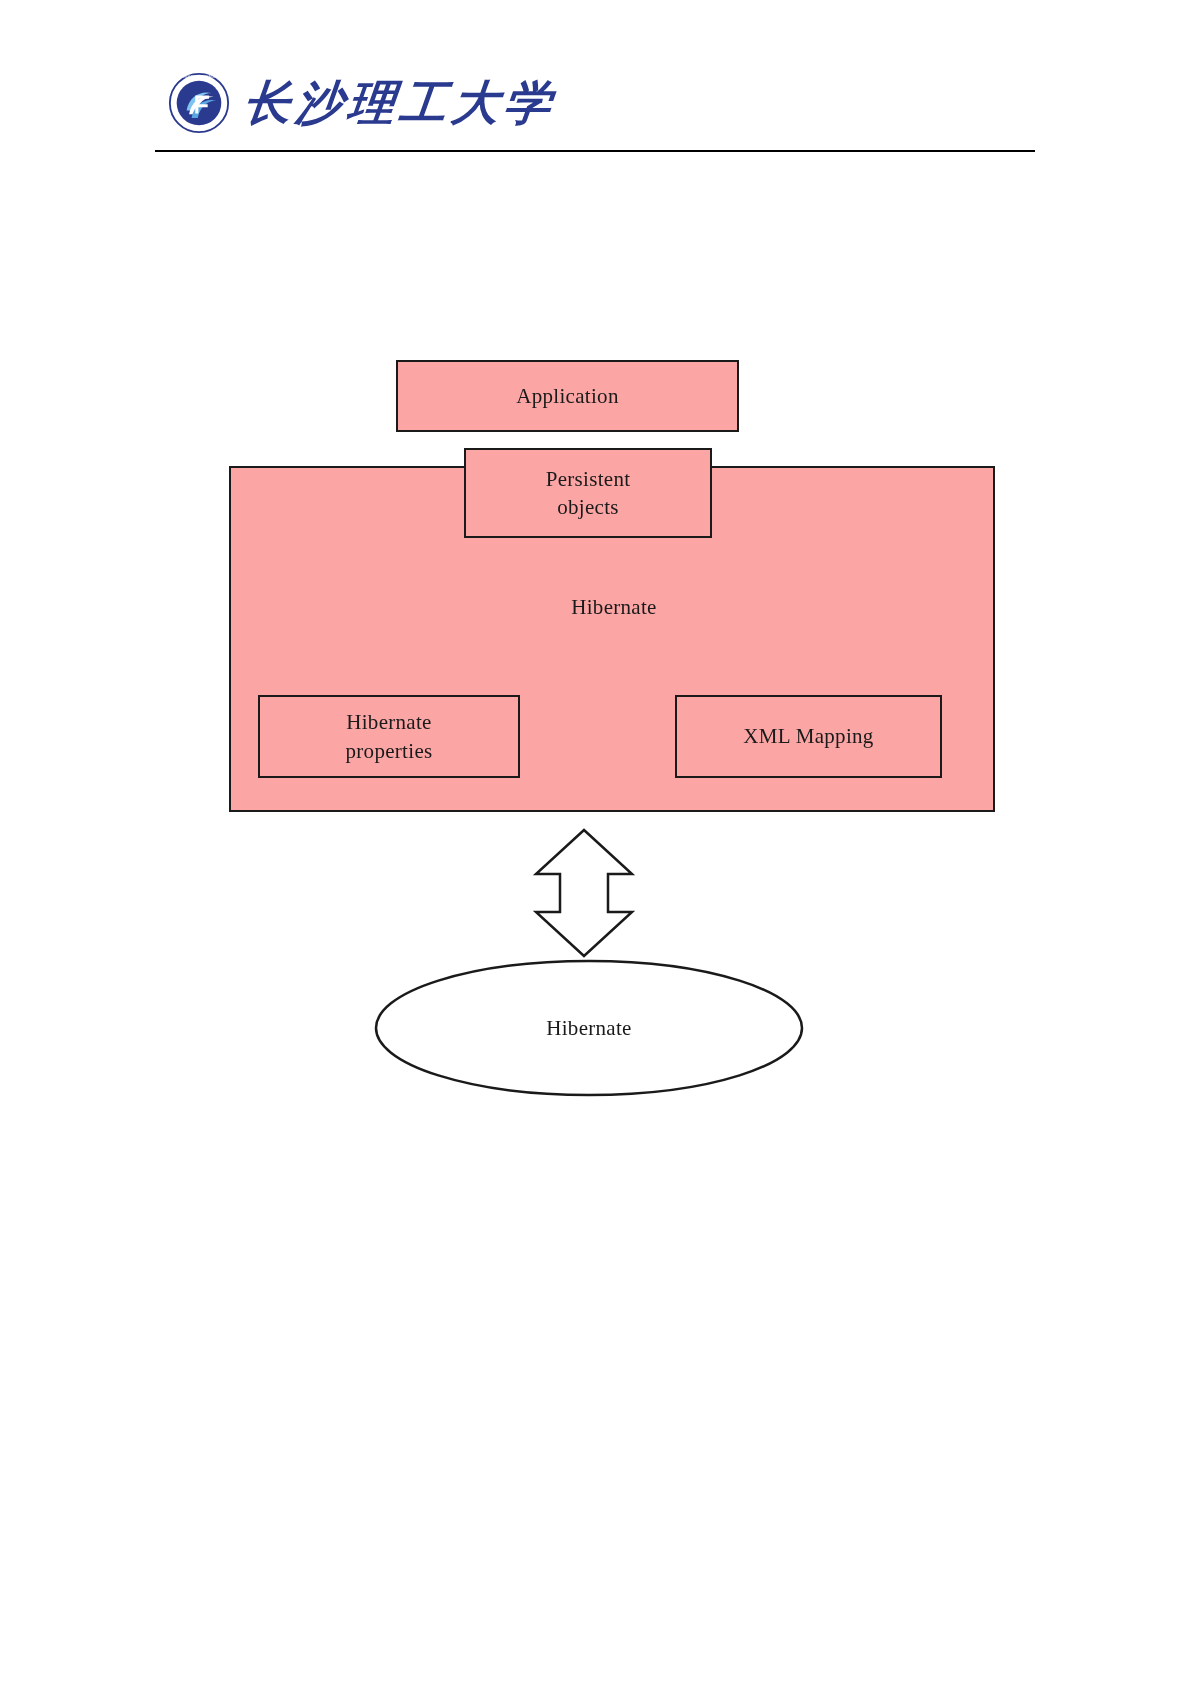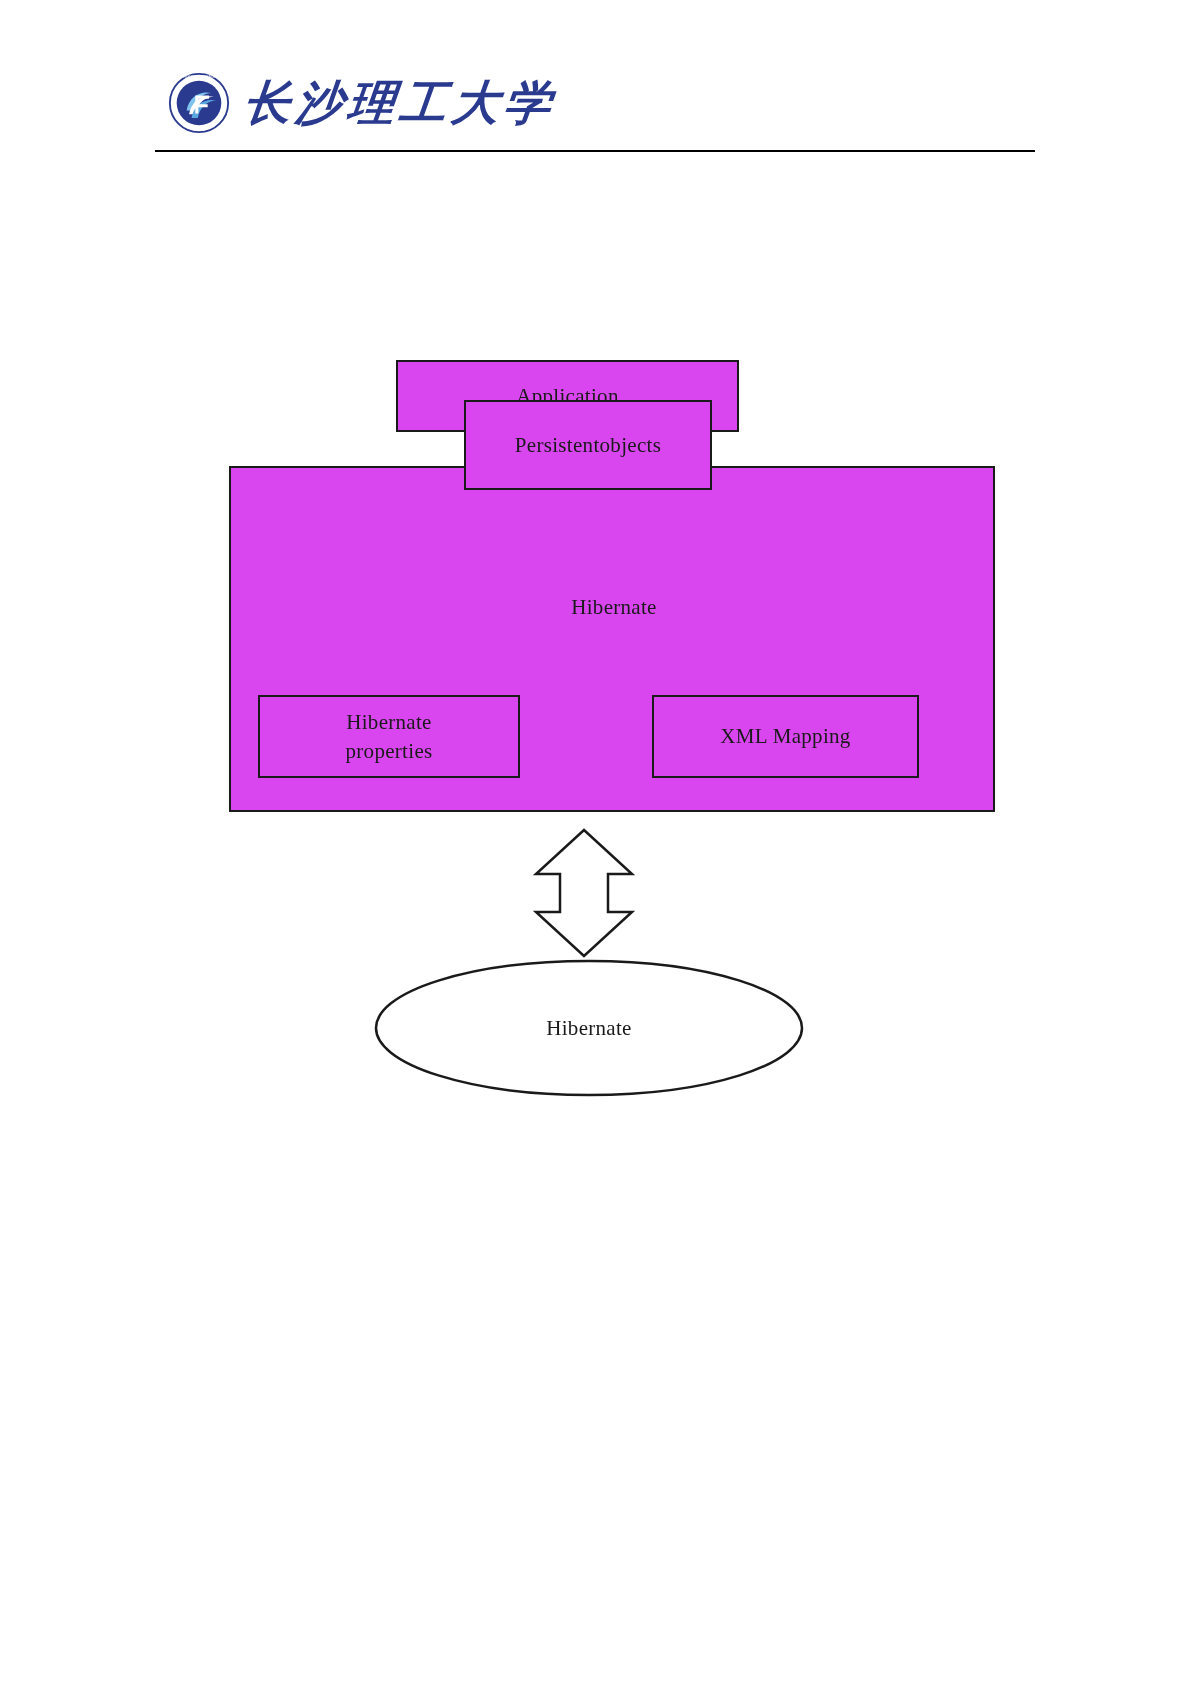--- a/index.html
+++ b/index.html
@@ -63,21 +63,21 @@
     position: absolute;
     left: 0;
     top: 0;
     width: 1192px;
     height: 1685px;
   }
   .node {
     position: absolute;
     box-sizing: border-box;
     border: 2px solid #1a1a1a;
-    background: #d946ef;
+    background: #fca5a5;
     display: flex;
     align-items: center;
     justify-content: center;
     text-align: center;
     font-size: 21px;
     line-height: 1.35;
     letter-spacing: 0.3px;
   }
 
   
@@ -103,38 +103,38 @@
     top: 0;
     width: 766px;
     text-align: center;
     font-size: 21px;
     letter-spacing: 0.3px;
     margin-top: 125px;
   }
   
   #node-persistent {
     left: 464px;
-    top: 400px;
+    top: 448px;
     width: 248px;
     height: 90px;
     z-index: 5;
-    flex-direction: row;
+    flex-direction: column;
   }
   
   #node-properties {
     left: 258px;
     top: 695px;
     width: 262px;
     height: 83px;
     z-index: 4;
     flex-direction: column;
   }
   
   #node-xmlmapping {
-    left: 652px;
+    left: 675px;
     top: 695px;
     width: 267px;
     height: 83px;
     z-index: 4;
   }
 
   
   #arrow-db {
     position: absolute;
     left: 528px;

